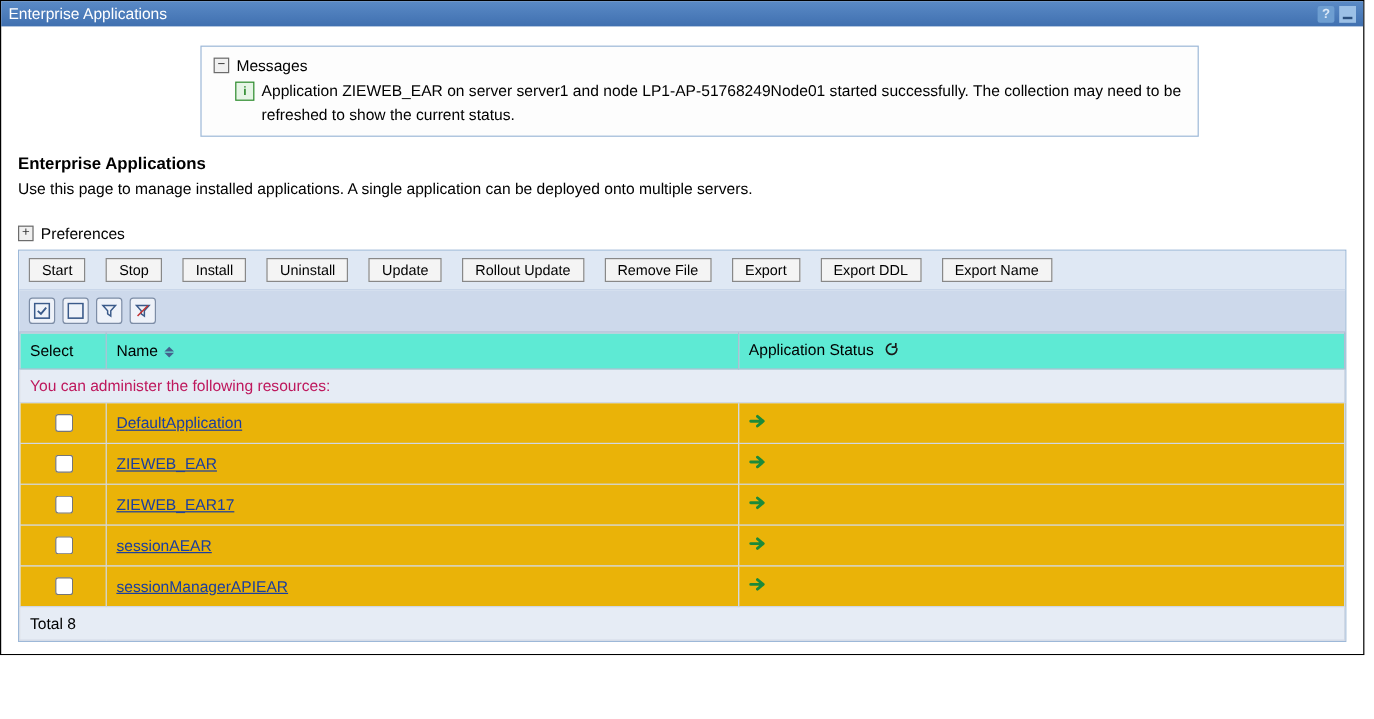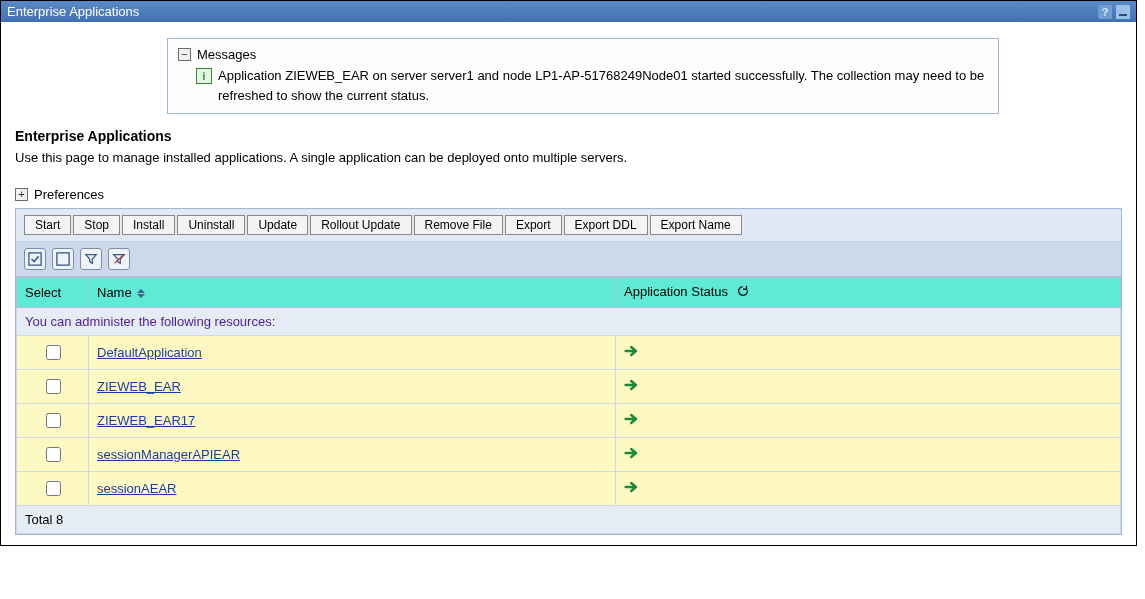--- a/index.html
+++ b/index.html
@@ -13,29 +13,29 @@
   .msgbox{margin:6px 0 14px 152px;width:810px;border:1px solid #9db8d8;background:#fdfdfd;padding:8px 10px}
   .msg-head{display:flex;align-items:center;gap:6px;margin-bottom:4px}
   .collapse-icon{width:11px;height:11px;border:1px solid #6c6c6c;display:flex;align-items:center;justify-content:center;font-size:11px;line-height:1;color:#333;background:#f0f0f0}
   .expand-icon{width:11px;height:11px;border:1px solid #6c6c6c;display:flex;align-items:center;justify-content:center;font-size:11px;line-height:1;color:#333;background:#f0f0f0}
   .msg-body{display:flex;gap:6px;padding-left:18px;line-height:1.5}
   .info-icon{width:14px;height:14px;border:1px solid #2e8b2e;background:#e6f5e6;color:#2e8b2e;font-size:10px;font-weight:bold;display:flex;align-items:center;justify-content:center;flex-shrink:0;margin-top:2px}
   h2{font-size:14px;margin:4px 0 6px 0}
   .desc{margin:0 0 22px 0}
   .prefs{display:flex;align-items:center;gap:6px;margin-bottom:6px}
   .toolbar-outer{border:1px solid #9db8d8}
-  .btnrow{background:#dfe8f4;padding:6px 8px;display:flex;flex-wrap:wrap;gap:2px;border-bottom:1px solid #c4d2e6}
+  .btnrow{background:#dfe8f4;padding:6px 8px;display:flex;flex-wrap:wrap;gap:17px;border-bottom:1px solid #c4d2e6}
   .btn{background:#f4f4f4;border:1px solid #888;padding:2px 10px;font-size:12px;cursor:pointer}
   .iconrow{background:#cdd9eb;padding:6px 8px;display:flex;gap:6px;border-bottom:1px solid #b7c5db}
   .tbicon{width:20px;height:20px;border:1px solid #7d8da6;background:#eef2f9;border-radius:3px;display:flex;align-items:center;justify-content:center;cursor:pointer}
   .tbicon svg{width:14px;height:14px}
   table.grid{width:100%;border-collapse:collapse}
   table.grid th{background:#5eead4;border:1px solid #b0bed3;padding:6px 8px;text-align:left;font-weight:normal;font-size:13px}
-  table.grid td{border:1px solid #d0d8e4;padding:6px 8px;background:#fef9c3;vertical-align:middle}
-  .subhead td{background:#e6ecf5!important;color:#4c1d95}
+  table.grid td{border:1px solid #d0d8e4;padding:6px 8px;background:#eab308;vertical-align:middle}
+  .subhead td{background:#e6ecf5!important;color:#be185d}
   .footer td{background:#e6ecf5!important}
   .sort{display:inline-flex;flex-direction:column;margin-left:2px;vertical-align:middle}
   .sort span{width:0;height:0;border-left:4px solid transparent;border-right:4px solid transparent}
   .sort .up{border-bottom:4px solid #44618c;margin-bottom:1px}
   .sort .dn{border-top:4px solid #44618c}
   .refresh-icon{display:inline-block;vertical-align:middle;margin-left:4px}
   a.app{color:#1a3ea0;text-decoration:underline}
   .arrow{display:inline-block}
   .arrow svg{width:16px;height:14px;display:block}
   input[type=checkbox]{width:15px;height:15px}
@@ -157,28 +157,28 @@
             </tr>
             <tr>
               <td style="text-align:center"><input type="checkbox" style=""></td>
               <td><a href="#" class="app">ZIEWEB_EAR17</a></td>
               <td><span class="arrow"><svg viewBox="0 0 20 16">
                     <path d="M2 8h10M9 3l6 5-6 5" fill="none" stroke="#1c8a3a" stroke-width="3" stroke-linejoin="round" stroke-linecap="round"></path>
                   </svg></span></td>
             </tr>
             <tr>
               <td style="text-align:center"><input type="checkbox" style=""></td>
-              <td><a href="#" class="app">sessionManagerAPIEAR</a></td>
+              <td><a href="#" class="app">sessionAEAR</a></td>
               <td><span class="arrow"><svg viewBox="0 0 20 16">
                     <path d="M2 8h10M9 3l6 5-6 5" fill="none" stroke="#1c8a3a" stroke-width="3" stroke-linejoin="round" stroke-linecap="round"></path>
                   </svg></span></td>
             </tr>
             <tr>
               <td style="text-align:center"><input type="checkbox" style=""></td>
-              <td><a href="#" class="app">sessionAEAR</a></td>
+              <td><a href="#" class="app">sessionManagerAPIEAR</a></td>
               <td><span class="arrow"><svg viewBox="0 0 20 16">
                     <path d="M2 8h10M9 3l6 5-6 5" fill="none" stroke="#1c8a3a" stroke-width="3" stroke-linejoin="round" stroke-linecap="round"></path>
                   </svg></span></td>
             </tr>
           </tbody>
         <tfoot>
           <tr class="footer">
               <td colspan="3">Total 8</td>
             </tr>
         </tfoot>

